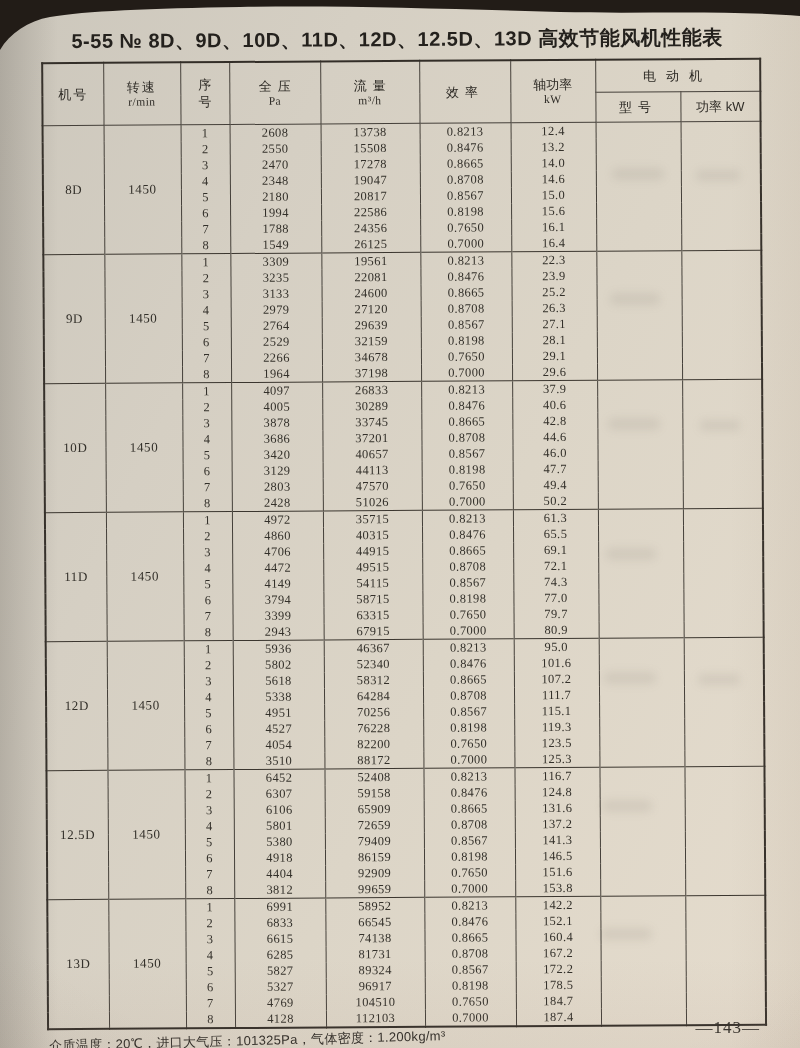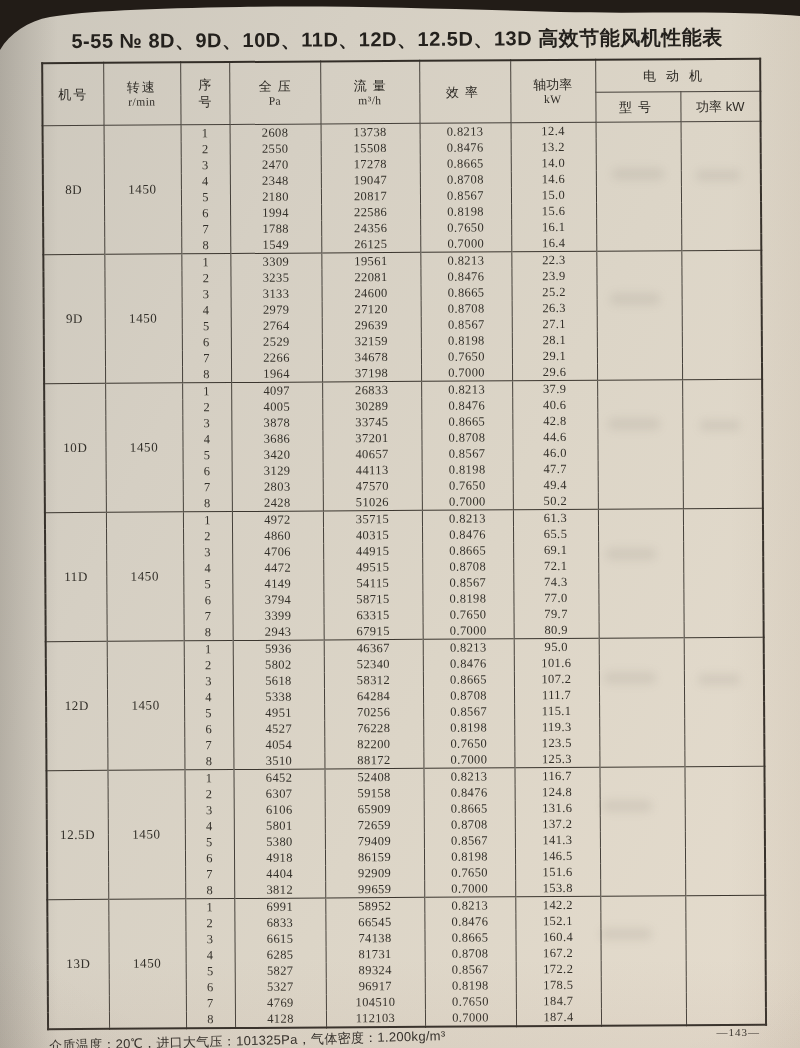--- a/index.html
+++ b/index.html
@@ -45,21 +45,21 @@
     font-family:"Liberation Serif",serif;font-size:12.5px;letter-spacing:0.4px;color:#33302a;
   }
   tbody tr.section-start td{border-top:1.4px solid #3b362f;}
   tbody td.cell-machine,tbody td.cell-speed{font-size:13px;letter-spacing:0.6px;}
   .footnote{
     margin:7px 0 0 46px;font-size:13px;color:#2e2b26;transform:rotate(-1.1deg);
     transform-origin:left center;letter-spacing:0.3px;
   }
   .page-number{
     position:absolute;right:40px;bottom:10px;z-index:2;
-    font-family:"Liberation Serif",serif;font-size:11px;color:#3a352f;letter-spacing:1px;
+    font-family:"Liberation Serif",serif;font-size:17px;color:#3a352f;letter-spacing:1px;
   }
   .smudge{position:absolute;background:rgba(115,110,100,0.12);filter:blur(4px);border-radius:8px;z-index:1;pointer-events:none;}
 </style>
 </head>
 <body>
 
 <svg class="top-band" viewBox="0 0 800 50" preserveAspectRatio="none">
   <path d="M0,0 L800,0 L800,16 C730,10 640,14 560,12 C450,9 340,5 240,7 C150,8.5 85,11 50,17 C28,21 10,33 0,50 Z" fill="#221c17"></path>
 </svg>
 <div class="vignette"></div>

